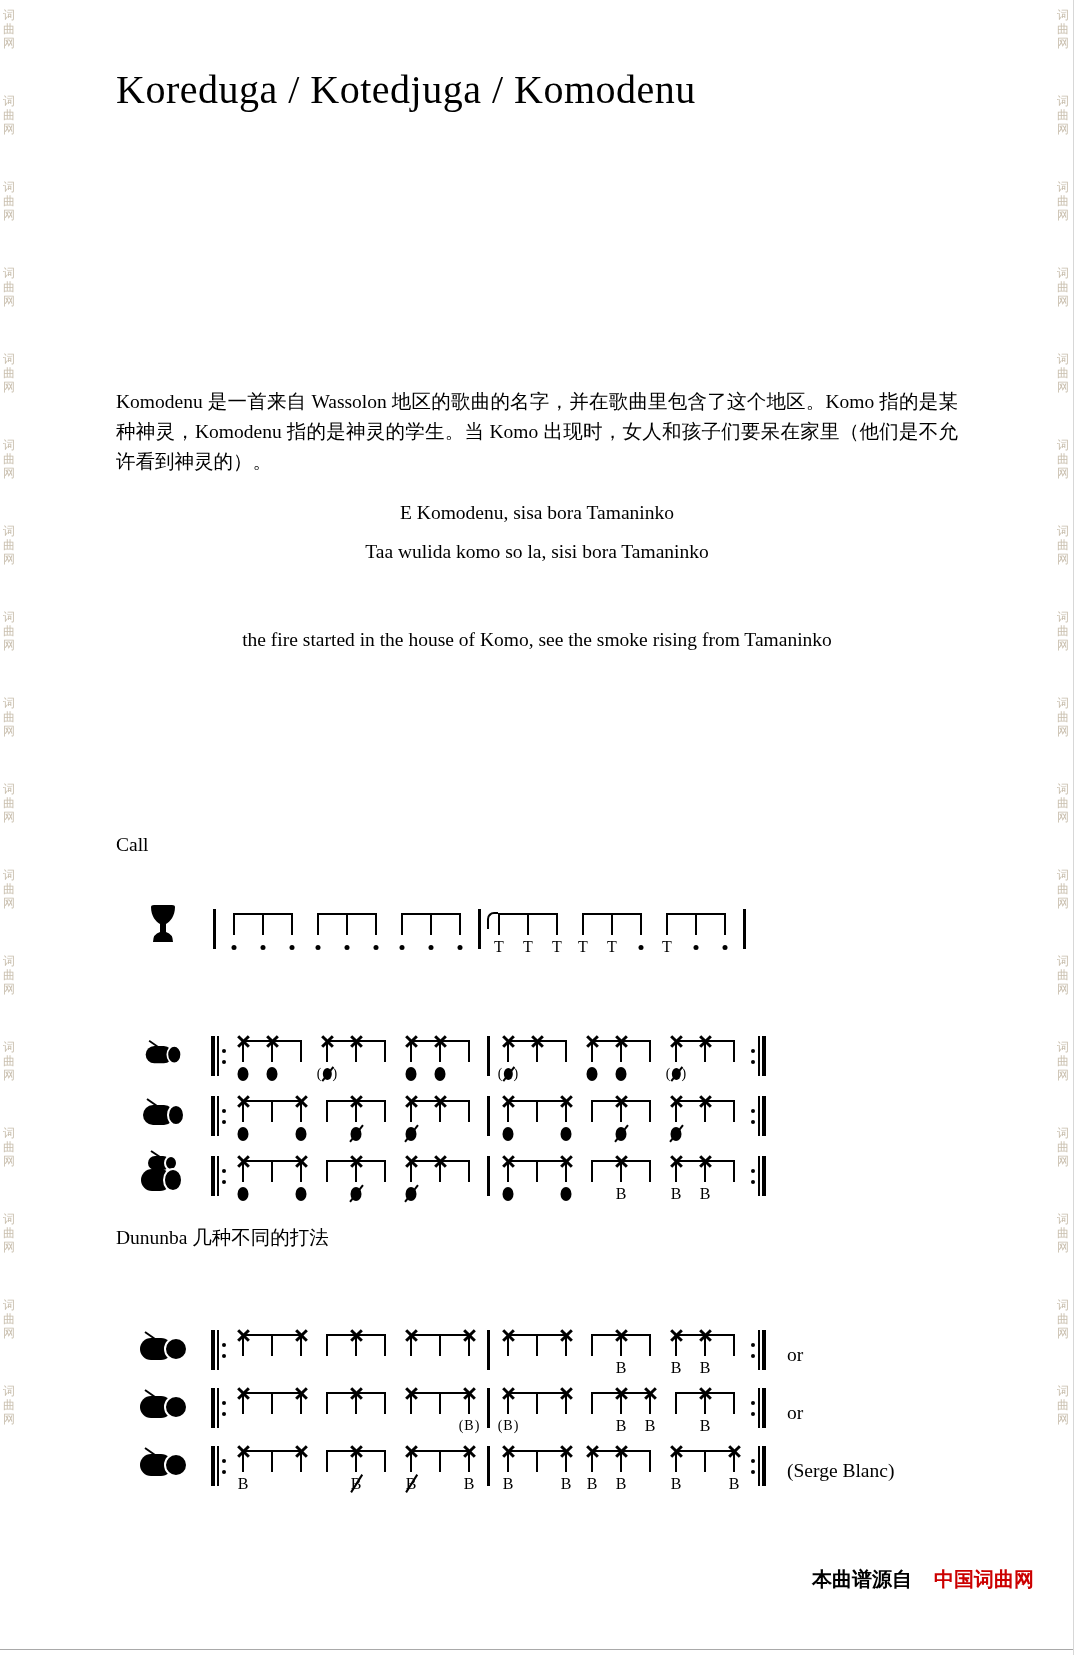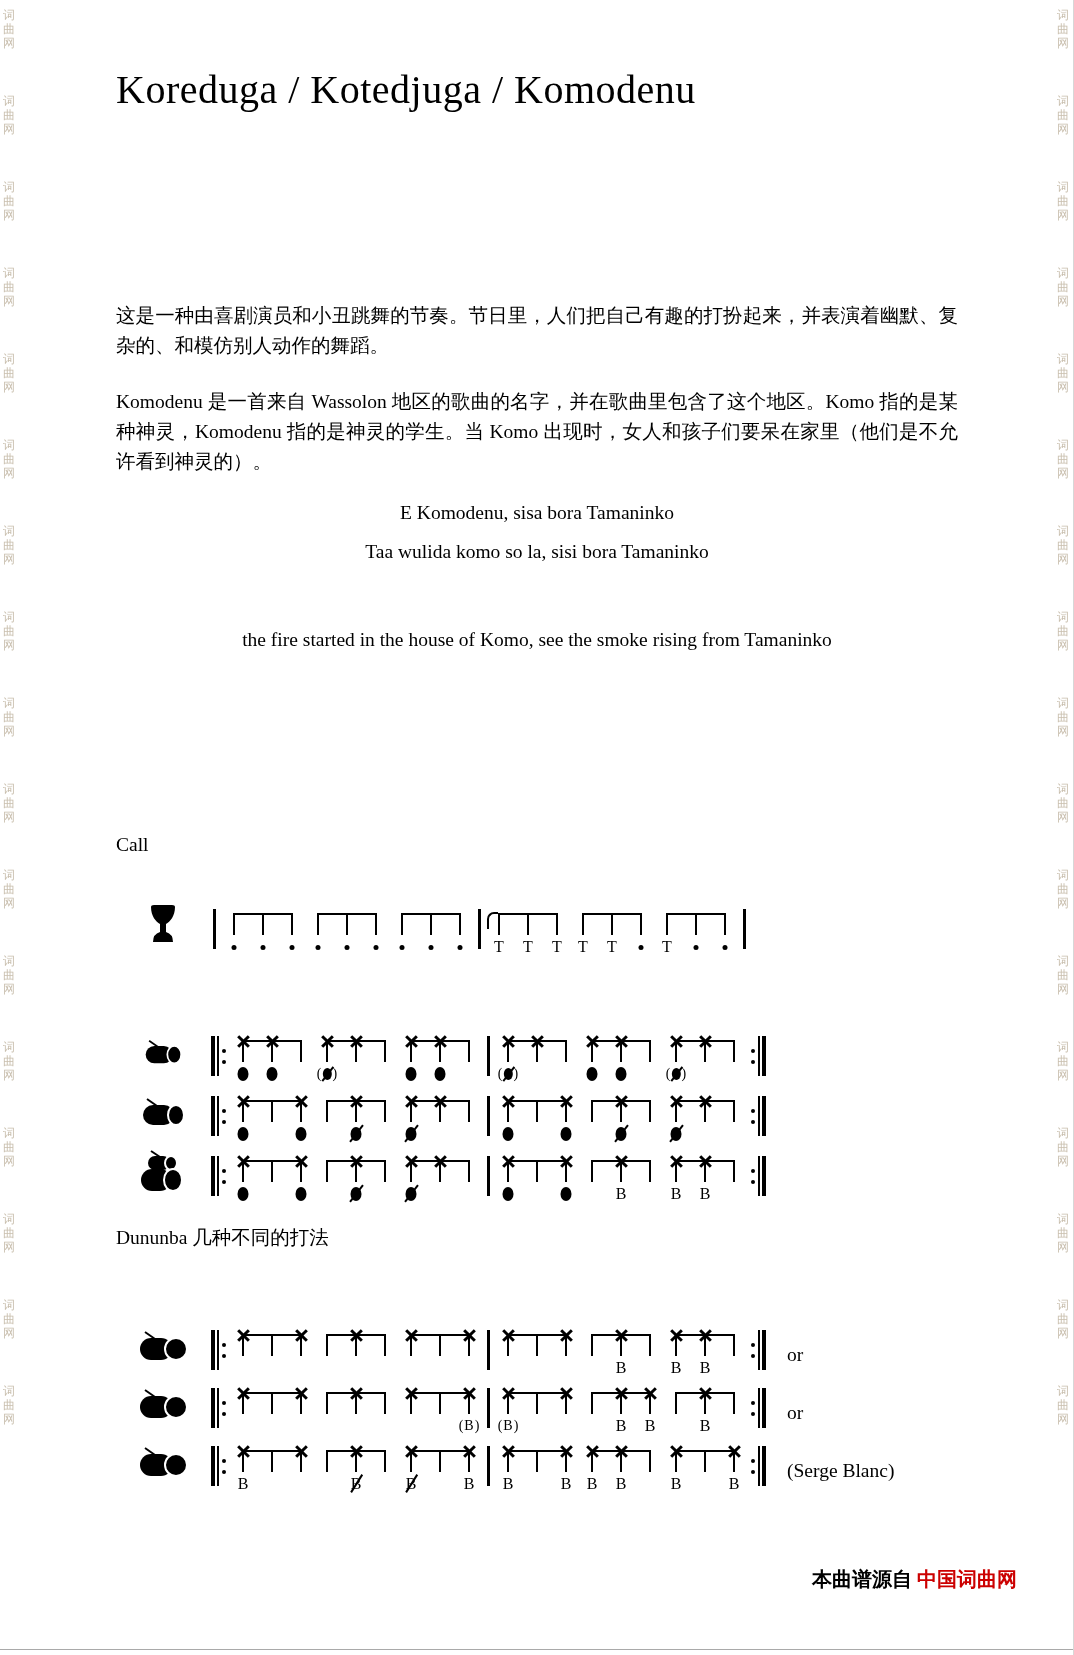--- a/index.html
+++ b/index.html
@@ -61,21 +61,21 @@
   .bl-thin{top:0;width:2px;height:40px;}
   .bdot1,.bdot2{width:4px;height:4px;border-radius:50%;}
   .bdot1{top:13px}.bdot2{top:24px}
   .bar-rs .bl-thick{left:0}.bar-rs .bl-thin{left:6px}.bar-rs .bdot1,.bar-rs .bdot2{left:11px}
   .bar-re .bl-thick{right:0}.bar-re .bl-thin{right:6px}.bar-re .bdot1,.bar-re .bdot2{right:11px}
 
   .nt-suffix{margin-left:18px;font-size:19.5px;line-height:22px;position:relative;top:10px;white-space:nowrap;}
 
   .footer{position:absolute;top:1566px;left:812px;font-size:20px;font-weight:bold;
           font-family:"Liberation Sans","DejaVu Sans",sans-serif;}
-  .footer .site{margin-left:5px;}
+  .footer .site{margin-left:22px;}
   .bottom-line{position:absolute;left:0;right:0;top:1649px;height:1px;background:#a9a9a9;}
   .right-line{position:absolute;top:0;bottom:0;right:0;width:1px;background:#d7d7d7;}
 </style>
 </head>
 <body>
 
 <div class="page">
   <div class="wm wm-left" style="color: rgb(201, 191, 174);">
       <div class="grp-wm">
         <span>词</span>
@@ -246,21 +246,20 @@
       </div>
       <div class="grp-wm">
         <span>词</span>
         <span>曲</span>
         <span>网</span>
       </div>
     </div>
 
   <h1 class="title">Koreduga / Kotedjuga / Komodenu</h1>
 
-  <p class="para p2">这是一种由喜剧演员和小丑跳舞的节奏。节日里，人们把自己有趣的打扮起来，并表演着幽默、复杂的、和模仿别人动作的舞蹈。</p>
   <p class="para p3">Komodenu 是一首来自 Wassolon 地区的歌曲的名字，并在歌曲里包含了这个地区。Komo 指的是某种神灵，Komodenu 指的是神灵的学生。当 Komo 出现时，女人和孩子们要呆在家里（他们是不允许看到神灵的）。</p>
 
   <div class="cline ly1">E Komodenu, sisa bora Tamaninko</div>
   <div class="cline ly2">Taa wulida komo so la, sisi bora Tamaninko</div>
   <div class="cline en2">the fire started in the house of Komo, see the smoke rising from Tamaninko</div>
 
   <div class="label call-label">Call</div>
 
   <div class="nt-row nr-call">
       <span class="nt-icon">

